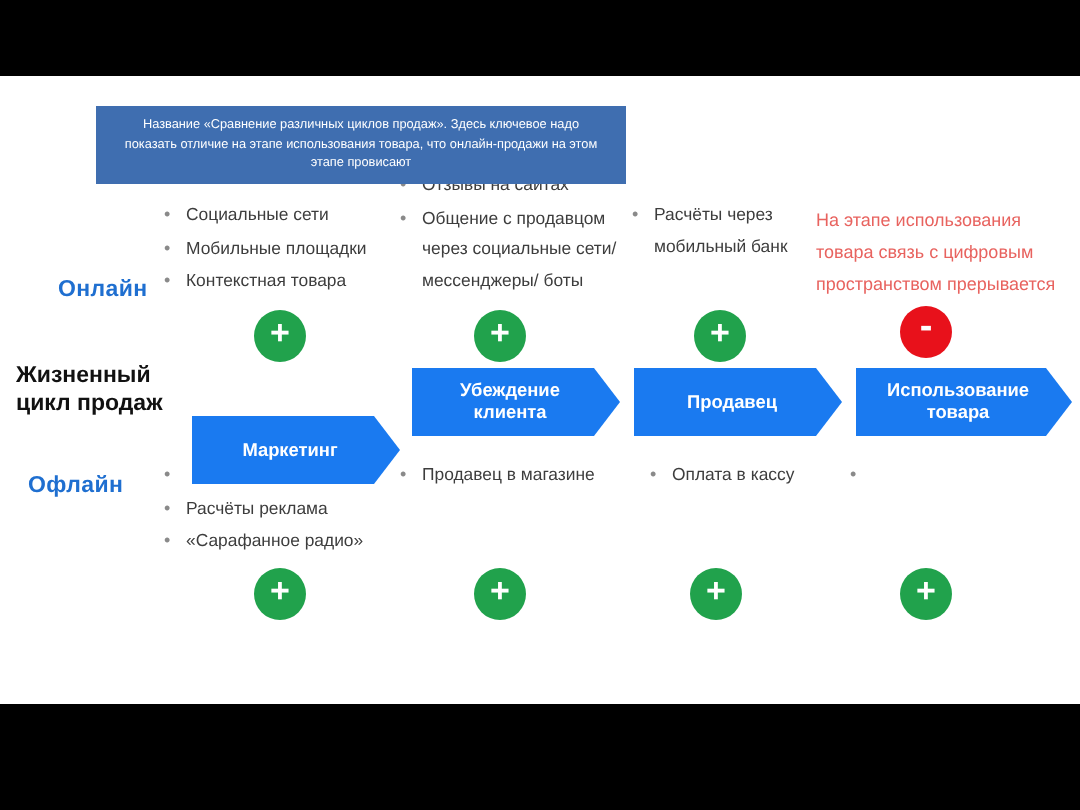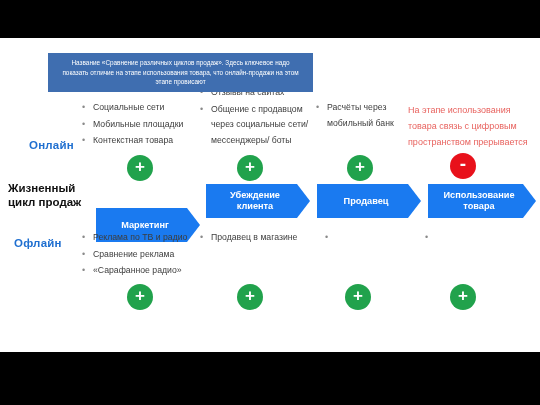--- a/index.html
+++ b/index.html
@@ -272,42 +272,42 @@
     </div>
     <div class="badge badge-plus" id="badge-bot-4">
       <span class="glyph">+</span>
     </div>
 
     <div class="side-label" id="label-offline">Офлайн</div>
 
     <div class="bullet-list" id="list-offline-1">
       <div class="bullet-row">
         <span class="bullet-dot">•</span>
-        <span class="bullet-text">Реклама по ТВ и радио</span>
-      </div>
-      <div class="bullet-row">
-        <span class="bullet-dot">•</span>
-        <span class="bullet-text">Сравнение реклама</span>
+      </div>
+      <div class="bullet-row">
+        <span class="bullet-dot">•</span>
+        <span class="bullet-text">Расчёты реклама</span>
       </div>
       <div class="bullet-row">
         <span class="bullet-dot">•</span>
         <span class="bullet-text">«Сарафанное радио»</span>
       </div>
     </div>
 
     <div class="bullet-list" id="list-offline-2">
       <div class="bullet-row">
         <span class="bullet-dot">•</span>
         <span class="bullet-text">Продавец в магазине</span>
       </div>
     </div>
 
     <div class="bullet-list" id="list-offline-3">
       <div class="bullet-row">
         <span class="bullet-dot">•</span>
+        <span class="bullet-text">Оплата в кассу</span>
       </div>
     </div>
 
     <div class="bullet-list" id="list-offline-4">
       <div class="bullet-row">
         <span class="bullet-dot">•</span>
       </div>
     </div>
 
     <div id="note-callout">Название «Сравнение различных циклов продаж». Здесь ключевое надо показать отличие на этапе использования товара, что онлайн-продажи на этом этапе провисают</div>

